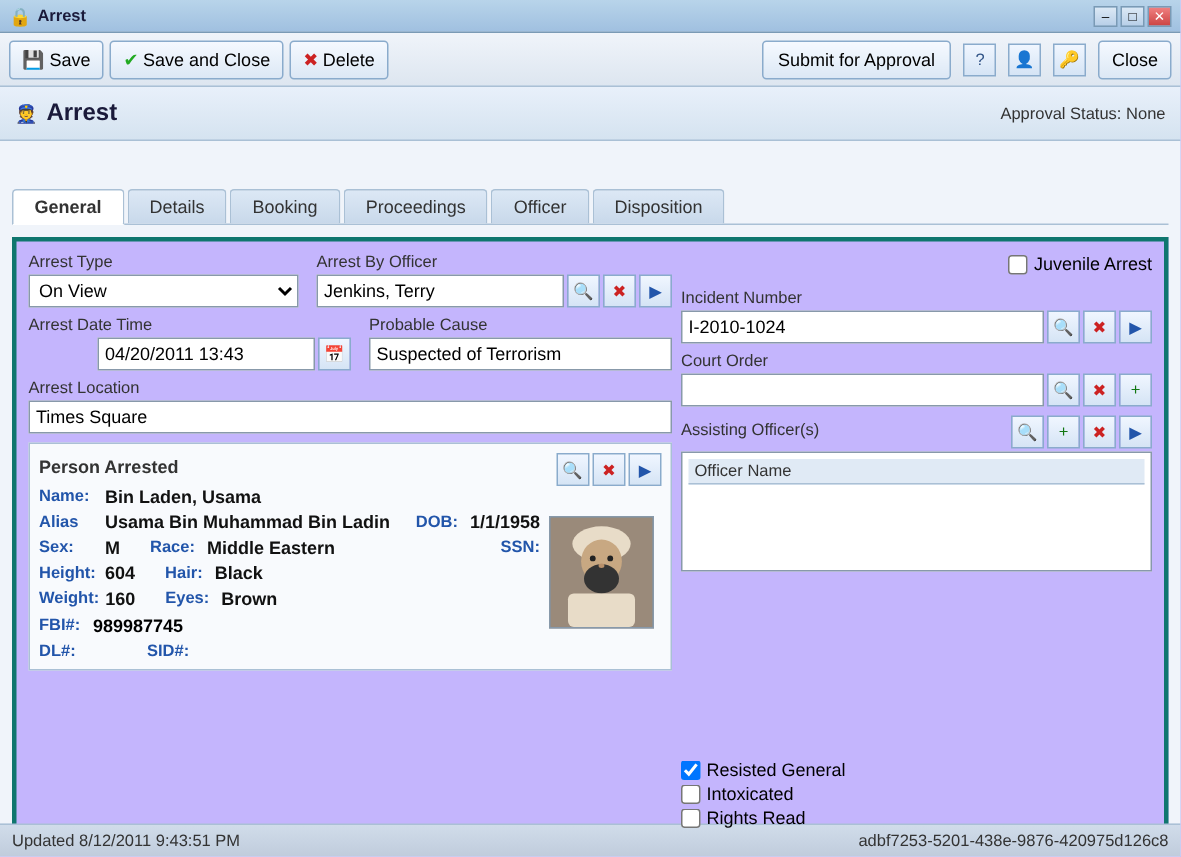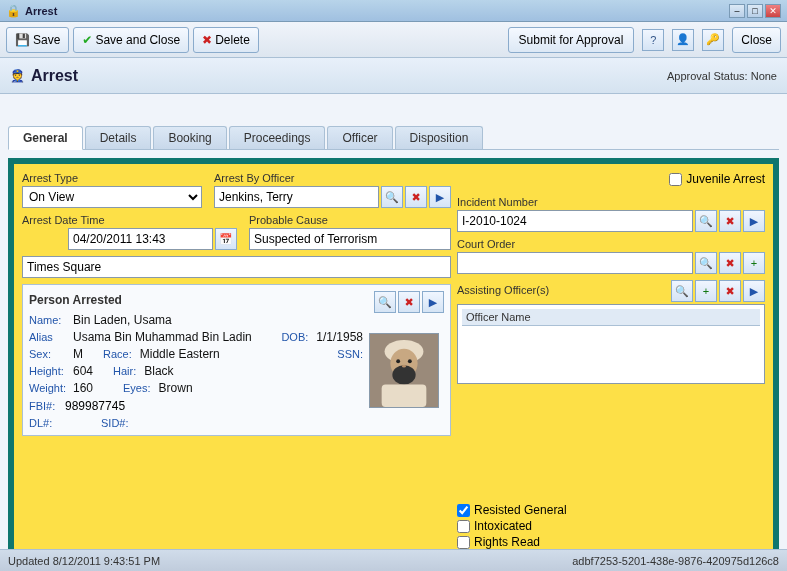--- a/index.html
+++ b/index.html
@@ -76,22 +76,22 @@
       font-size: 12px; color: #333; margin-top: 24px;
     }
     .tab.active {
       background: white;
       border-bottom: 1px solid white;
       margin-bottom: -1px;
       font-weight: bold;
     }
 
     .form-body {
-      background: #fde047;
-      border: 6px solid #0f766e;
+      background: #c4b5fd;
+      border: 3px solid #0f766e;
       padding: 8px;
       display: grid;
       grid-template-columns: 1fr 1fr;
       gap: 6px;
       height: calc(100% - 32px);
     }
 
     .left-col { display: flex; flex-direction: column; gap: 6px; }
     .right-col { display: flex; flex-direction: column; gap: 6px; }
 
@@ -157,20 +157,21 @@
       border-top: 1px solid #aac0d5;
       justify-content: space-between;
     }
     .status-text { font-size: 11px; color: #333; }
     .guid-text { font-size: 11px; color: #333; }
 
     .person-photo-area {
       display: flex;
       gap: 6px;
       align-items: flex-start;
+      font-weight: bold;
     }
     .person-details-left { flex: 1; }
 
     .fbi-row { display: flex; gap: 6px; align-items: center; margin-top: 4px; }
     .fbi-label { color: #2255aa; font-size: 11px; min-width: 30px; }
     .fbi-value { font-size: 12px; }
 
     .wide-input { width: 100%; }
     .date-input-row { display: flex; gap: 2px; align-items: center; padding-left: 46px; }
   </style>
@@ -260,20 +261,21 @@
             <button class="small-btn">📅</button>
           </div>
         </div>
         <div class="field-group" style="flex:1;">
           <div class="field-label">Probable Cause</div>
           <input type="text" class="input-field wide-input" style="width: 100%;" value="Suspected of Terrorism">
         </div>
       </div>
 
       <div class="field-group">
+        <div class="field-label">Arrest Location</div>
         <input type="text" class="input-field wide-input" style="width: 100%;" value="Times Square">
       </div>
 
       <div class="person-panel">
         <div style="display:flex; align-items:center; justify-content:space-between;">
           <div class="person-header">Person Arrested</div>
           <div style="display:flex; gap:2px;">
             <button class="small-btn blue">🔍</button>
             <button class="small-btn red">✖</button>
             <button class="small-btn blue">▶</button>
@@ -300,21 +302,21 @@
             </div>
             <div class="person-row" style="margin-bottom:3px;">
               <span class="person-label">Height:</span>
               <span class="person-value">604</span>
               <span style="margin-left:16px; color:#2255aa; font-size:11px;">Hair:</span>
               <span class="person-value" style="margin-left:4px;text-align:center;">Black</span>
             </div>
             <div class="person-row" style="margin-bottom:3px;">
               <span class="person-label">Weight:</span>
               <span class="person-value">160</span>
-              <span style="margin-left:26px; color:#2255aa; font-size:11px;text-align:right;">Eyes:</span>
+              <span style="margin-left:16px; color:#2255aa; font-size:11px;text-align:right;">Eyes:</span>
               <span class="person-value" style="margin-left:4px;">Brown</span>
             </div>
             <div class="fbi-row">
               <span class="fbi-label">FBI#:</span>
               <span class="fbi-value">989987745</span>
             </div>
             <div class="fbi-row">
               <span class="fbi-label">DL#:</span>
               <span class="fbi-value"></span>
               <span style="margin-left:30px; color:#2255aa; font-size:11px;">SID#:</span>

